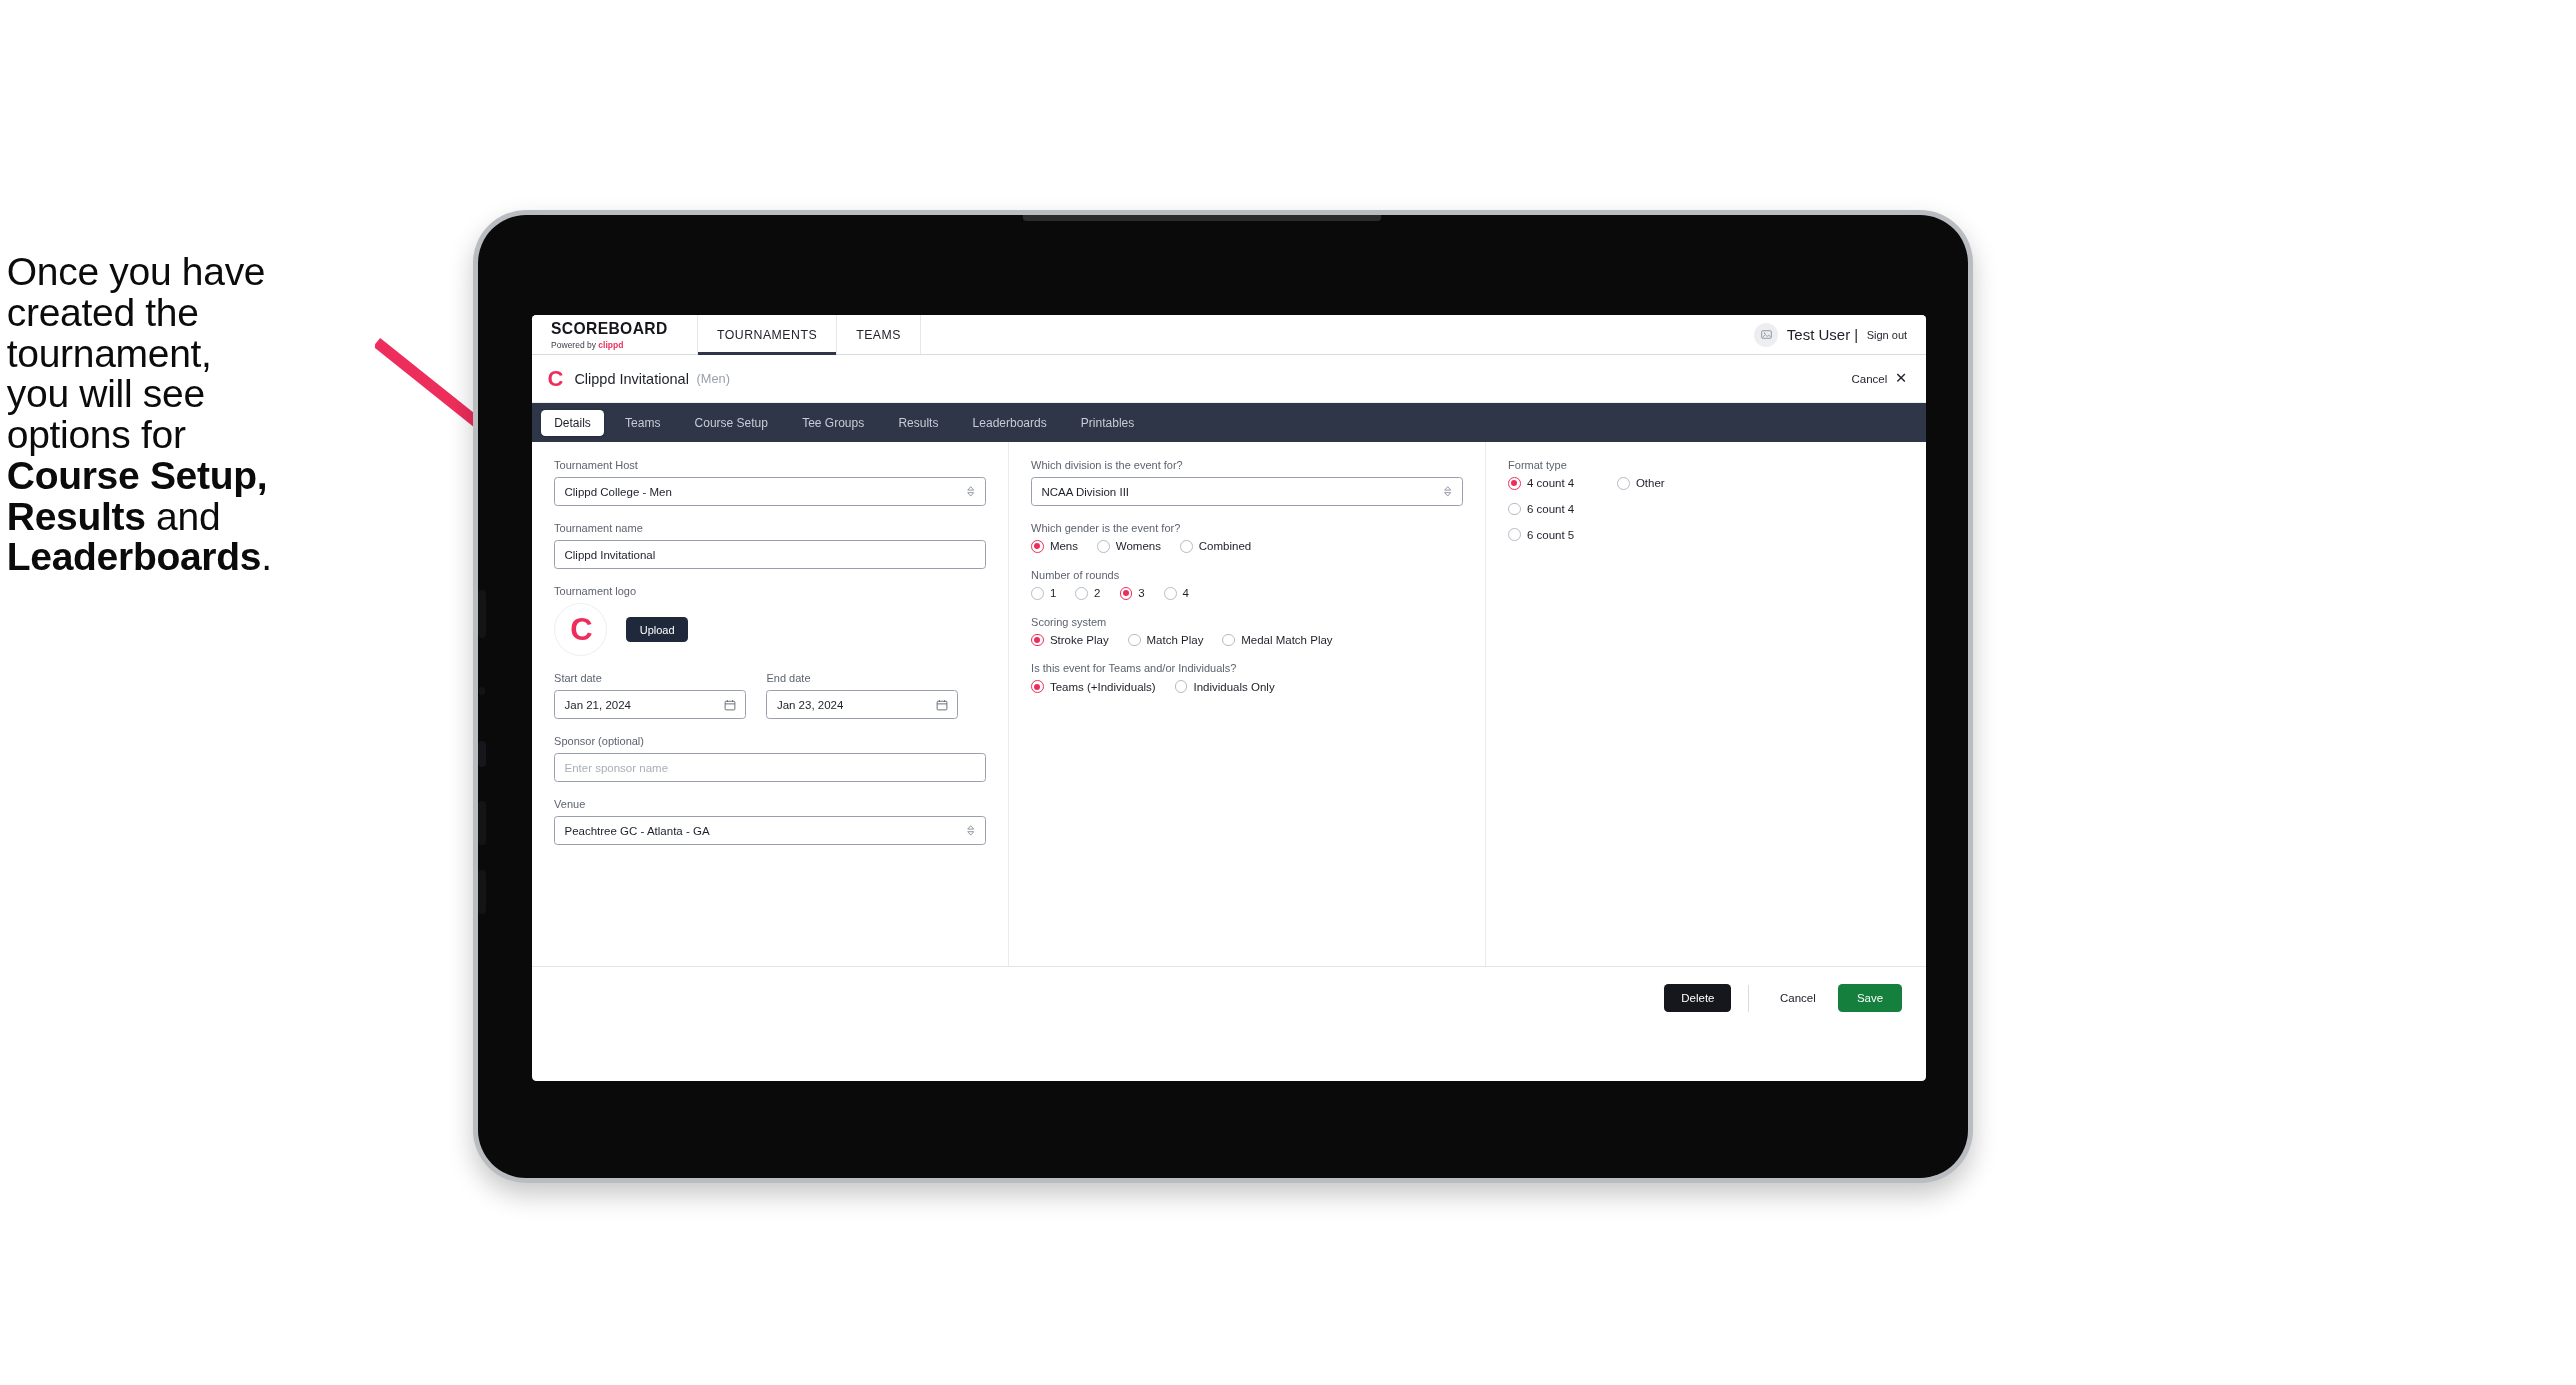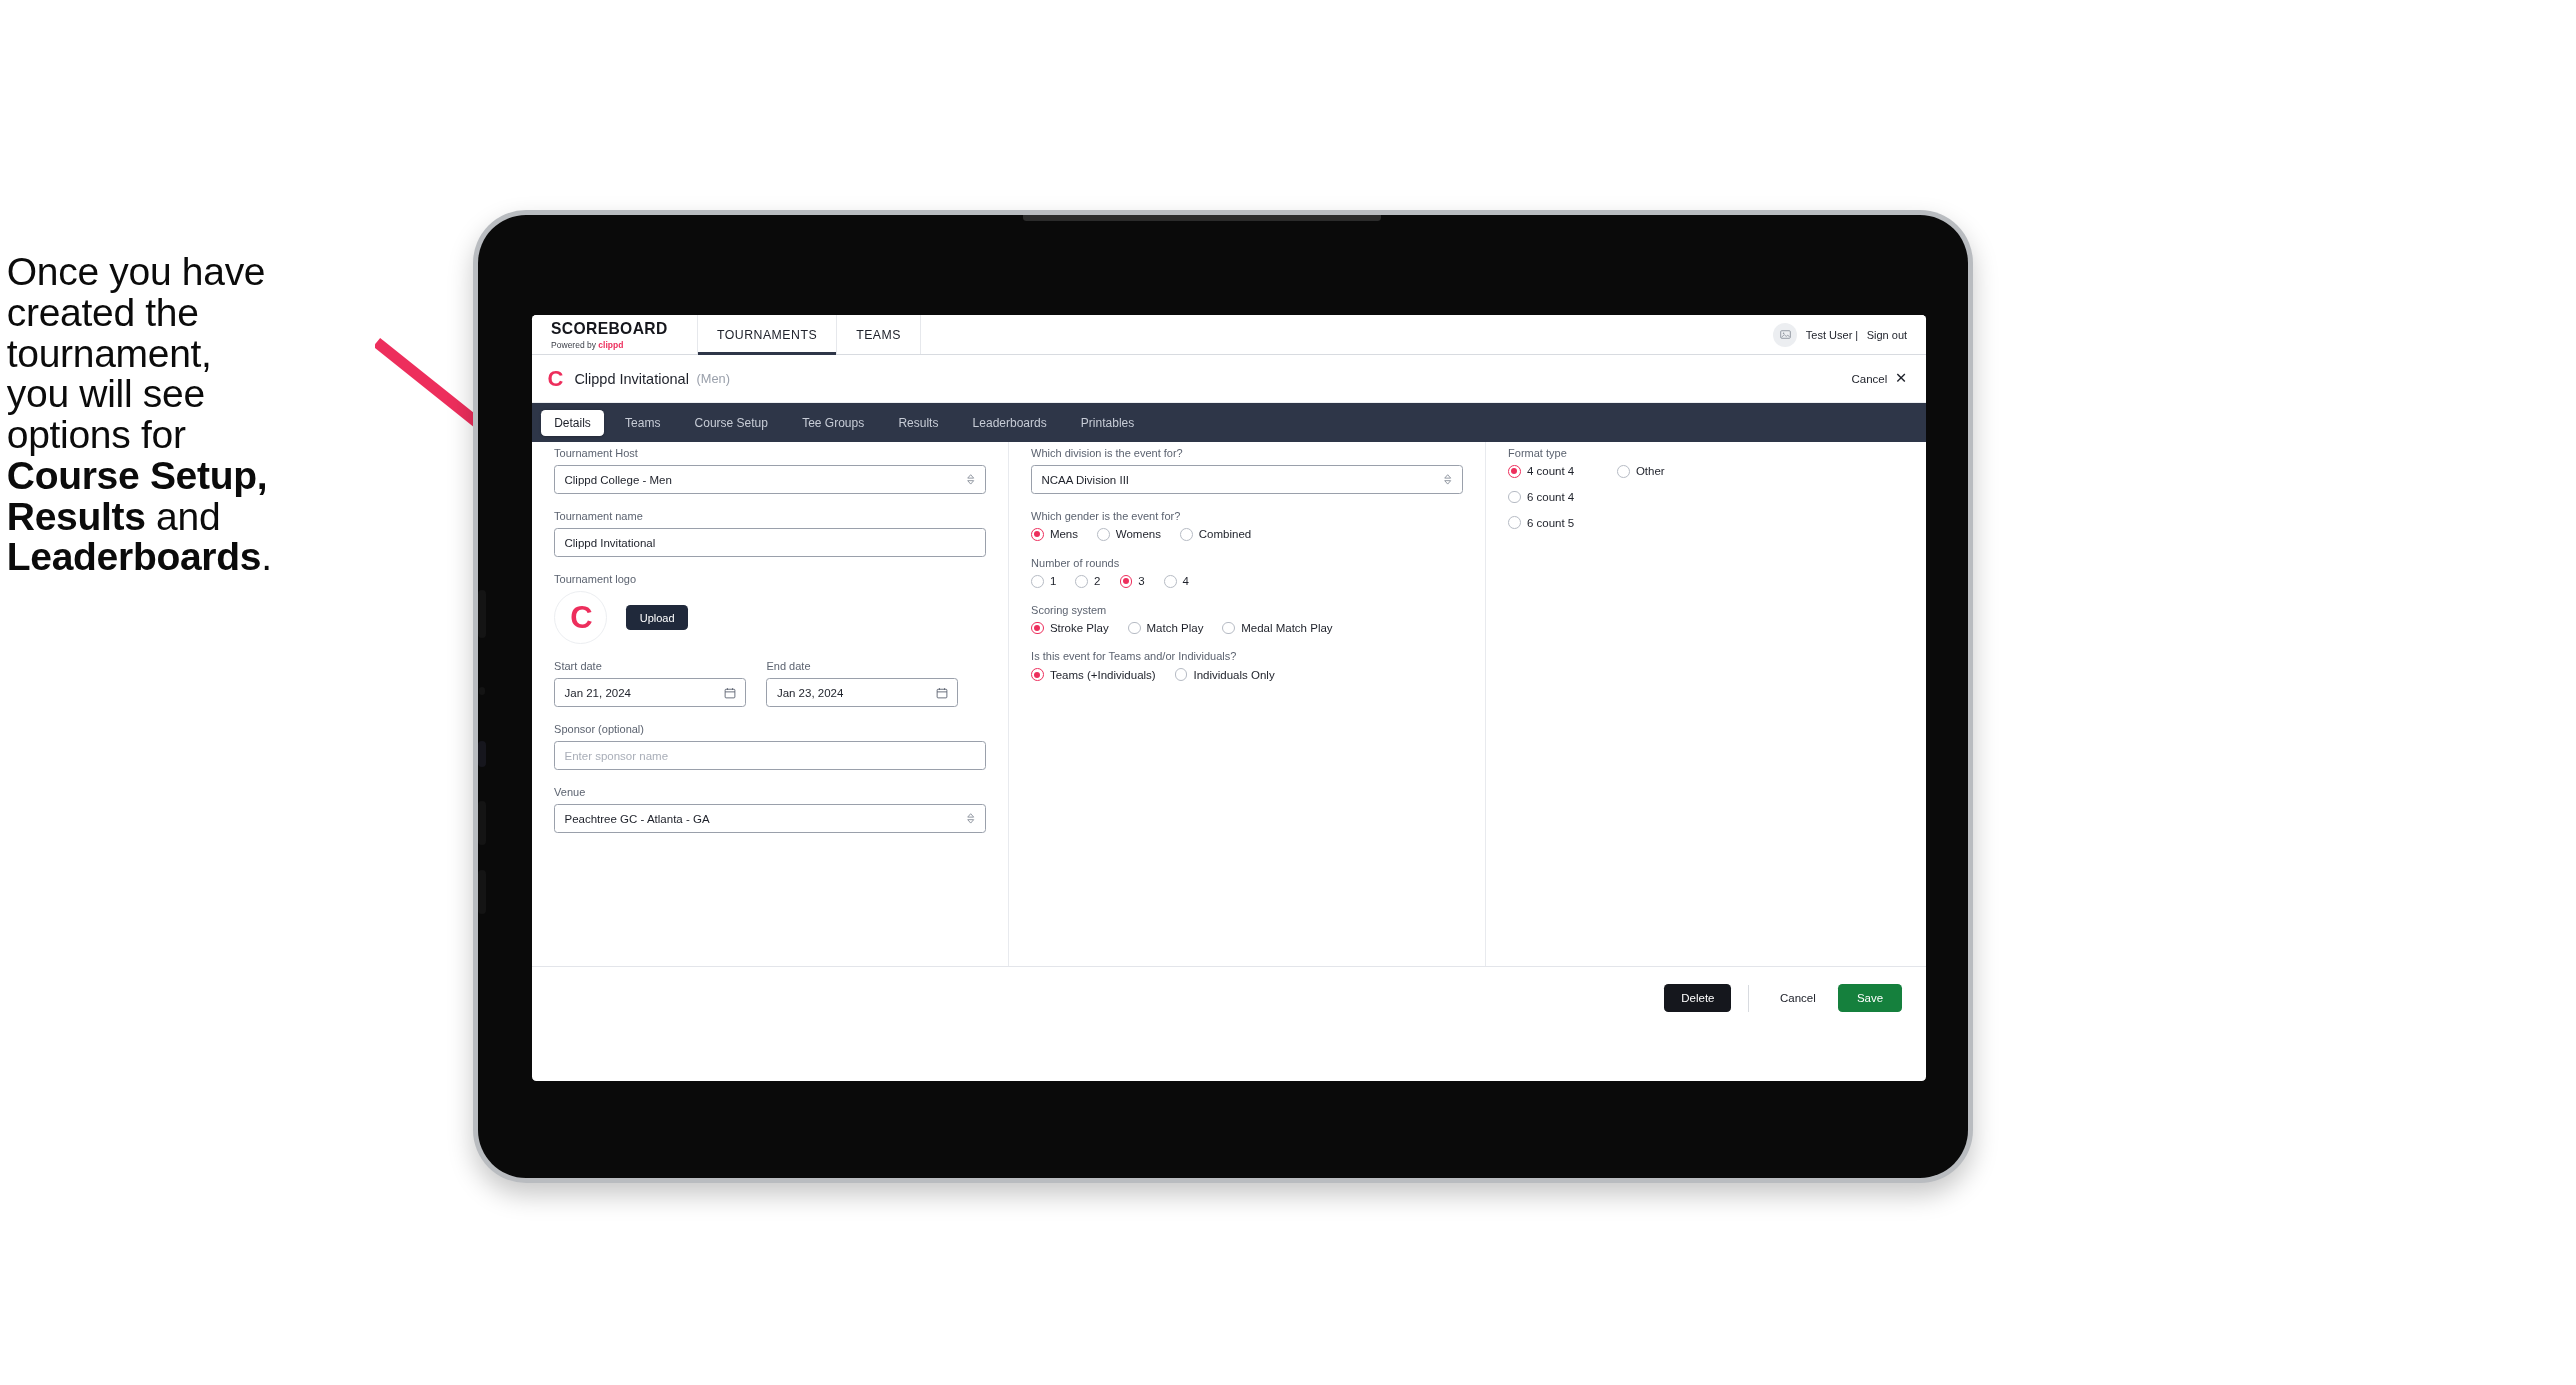--- a/index.html
+++ b/index.html
@@ -94,21 +94,21 @@
     content:""; position:absolute; left:0; right:0; bottom:-0.9px; height:2.6px; background:#2E3648;
   }
   .topnav-right {
     margin-left: auto; display: flex; align-items: center; gap: 8.5px; padding-right: 19px;
   }
   .avatar {
     width: 24px; height: 24px; border-radius: 50%;
     background: #eceef1; display: flex; align-items: center; justify-content: center;
   }
   .avatar svg { display:block; }
-  .user-text { font-size: 11px; color: #1d2029; }
+  .user-text { font-size: 15px; color: #1d2029; }
   .signout { font-size: 11px; color: #1d2029; cursor: pointer; }
 
   
   .titlebar {
     height: 48px; background:#fff;
     display:flex; align-items:center;
     padding: 0 19px 0 15.3px;
     border-bottom: 0.9px solid #eceef1;
   }
   .logo-c {
@@ -133,21 +133,21 @@
     border-radius: 4.3px; cursor: pointer; white-space: nowrap;
   }
   .sec-tab.active { background: #ffffff; color: #1d2029; font-weight: 500; box-shadow: 0 0.9px 2.6px rgba(0,0,0,0.25); }
 
   
   .formbody {
     display: flex;
     height: 524px;
     background: #fff;
   }
-  .col { padding: 5px 22px 0 22px; }
+  .col { padding: 17px 22px 0 22px; }
   .col-1 { width: 477px; border-right: 0.9px solid #e8eaee; }
   .col-2 { width: 477px; border-right: 0.9px solid #e8eaee; }
   .col-3 { flex: 1; }
 
   .flabel { font-size: 11px; color: #5c6370; margin-bottom: 6px; }
   .fgap { height: 16px; }
 
   .input {
     height: 29px; border: 0.9px solid #9aa0ab; border-radius: 3.4px;
     background: #fff; display: flex; align-items: center;

